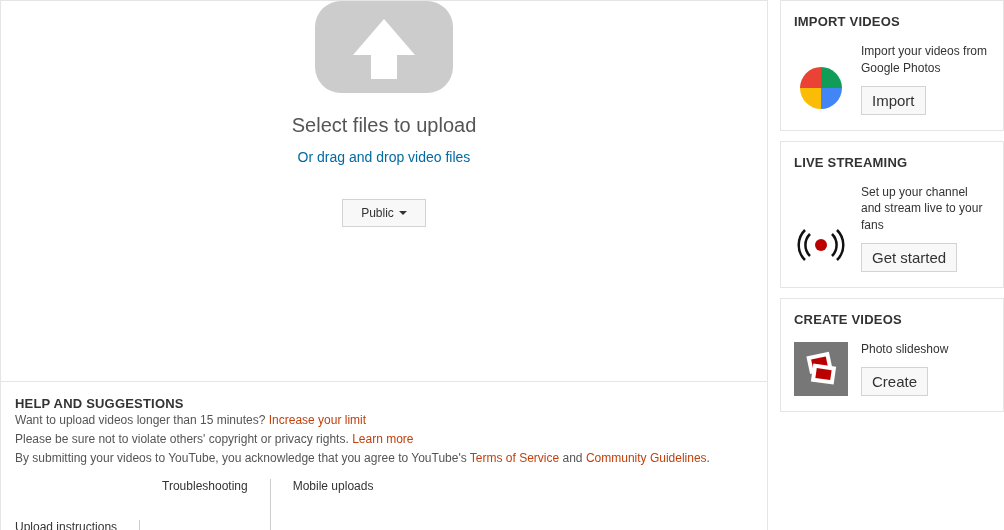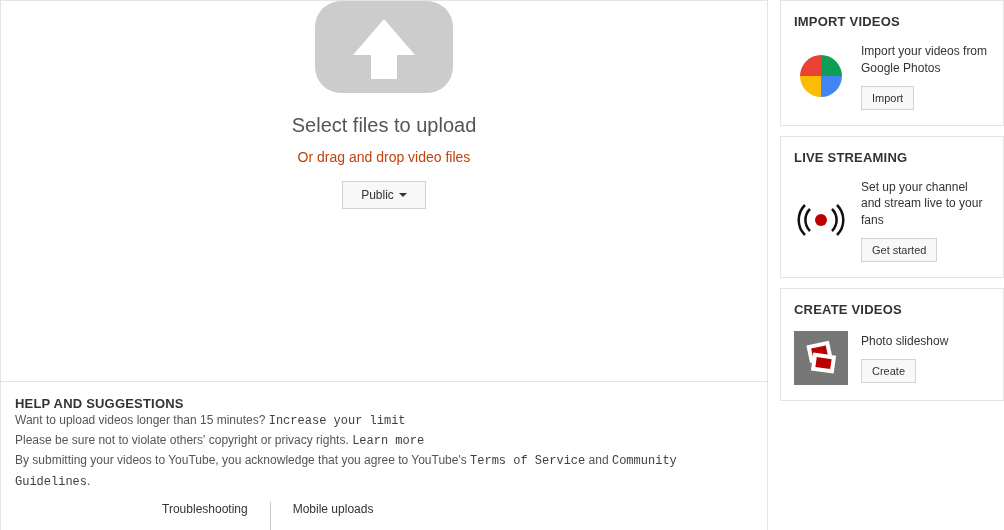--- a/index.html
+++ b/index.html
@@ -2,38 +2,38 @@
 <html><head>
   <meta charset="utf-8">
   <style>
     * { box-sizing: border-box; margin: 0; padding: 0; }
     body { font-family: Arial, sans-serif; font-size: 13px; color: #333; background: #fff; }
     .page { display: flex; width: 1004px; }
     .main { flex: 1; display: flex; flex-direction: column; }
     .upload-area { border: 1px solid #e5e5e5; height: 382px; display: flex; flex-direction: column; align-items: center; }
     .upload-icon { margin-bottom: 18px; }
     .upload-title { font-size: 20px; color: #555; margin-bottom: 12px; font-weight: normal; }
-    .upload-sub { font-size: 14px; color: #c2410c; margin-bottom: 16px; }
+    .upload-sub { font-size: 14px; color: #0369a1; margin-bottom: 34px; }
     .select-btn { background: #f8f8f8; border: 1px solid #d3d3d3; padding: 6px 18px; font-size: 12px; color: #333; cursor: pointer; display: inline-flex; align-items: center; gap: 5px; }
     .caret { width: 0; height: 0; border-left: 4px solid transparent; border-right: 4px solid transparent; border-top: 4px solid #333; display: inline-block; }
     .help-box { border: 1px solid #e5e5e5; border-top: none; padding: 14px 14px 10px; }
     .help-title { font-size: 13px; font-weight: bold; color: #333; letter-spacing: 0.2px; }
     .help-line { font-size: 12px; color: #555; line-height: 1.6; }
-    .help-line a { color: #404040; text-decoration: none; cursor: pointer; font-family: Liberation Mono, monospace; }
+    .help-line a { color: #c2410c; text-decoration: none; cursor: pointer; }
     .help-links { margin-top: 10px; display: flex; gap: 0; font-size: 12px; }
     .help-links a { color: #333; text-decoration: none; padding: 0 22px; border-right: 1px solid #ccc; cursor: pointer; }
     .help-links a:first-child { padding-left: 0; margin-top: 41px; }
     .help-links a:last-child { border-right: none; }
     .sidebar { width: 224px; margin-left: 12px; display: flex; flex-direction: column; gap: 10px; }
     .card { border: 1px solid #e5e5e5; padding: 13px 13px 15px; }
     .card-title { font-size: 13px; font-weight: bold; color: #333; letter-spacing: 0.2px; margin-bottom: 14px; }
-    .card-row { display: flex; gap: 13px; align-items: center; }
+    .card-row { display: flex; gap: 13px; align-items: flex-end; }
     .card-icon { width: 54px; height: 54px; flex-shrink: 0; display: flex; align-items: center; justify-content: center; }
     .card-desc { font-size: 12px; color: #333; line-height: 1.4; margin-bottom: 9px; }
-    .card-btn { background: #f8f8f8; border: 1px solid #d3d3d3; padding: 5px 10px; font-size: 11px; color: #333; cursor: pointer; }
+    .card-btn { background: #f8f8f8; border: 1px solid #d3d3d3; padding: 5px 10px; font-size: 15px; color: #333; cursor: pointer; }
     .card-stack { display: flex; flex-direction: column; gap: 32px; }
     .icon-box { background: #777; width: 54px; height: 54px; display:flex; align-items:center; justify-content:center; }
   </style>
 </head>
 <body>
 
 <div class="page">
   <div class="main">
     <div class="upload-area">
       <div class="upload-icon">

